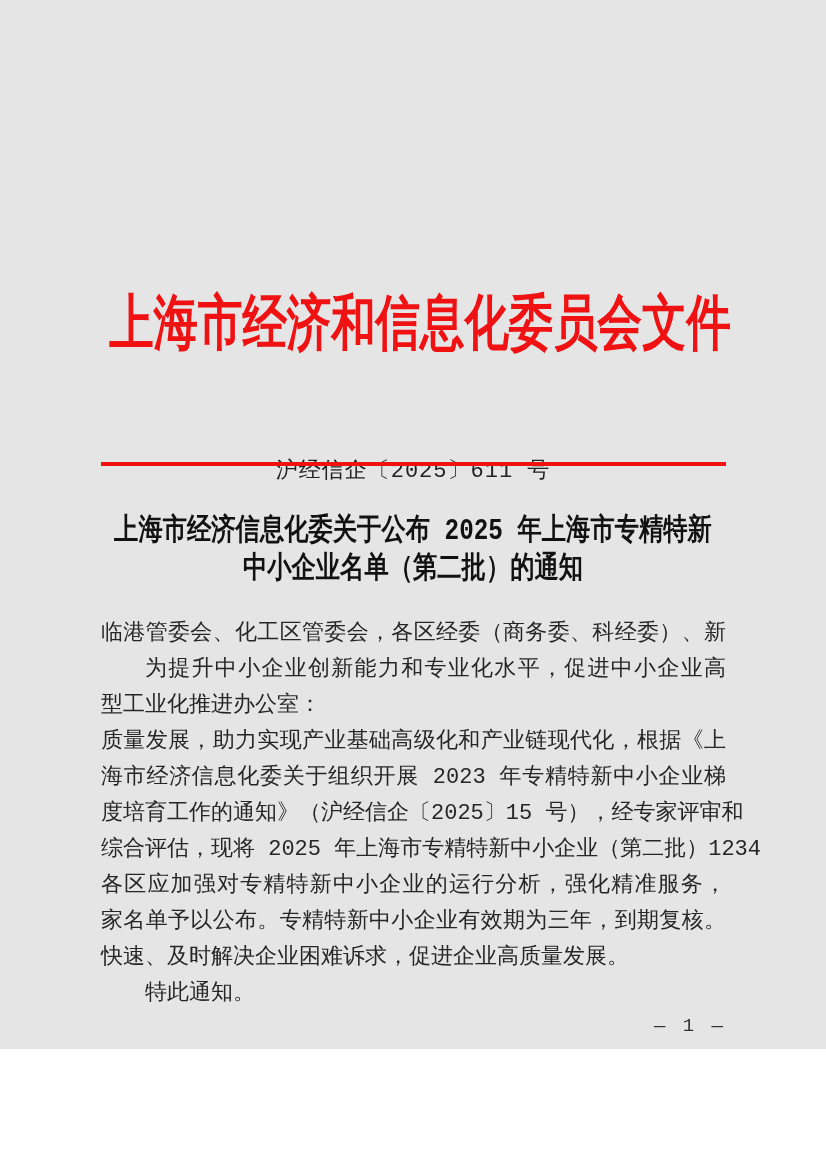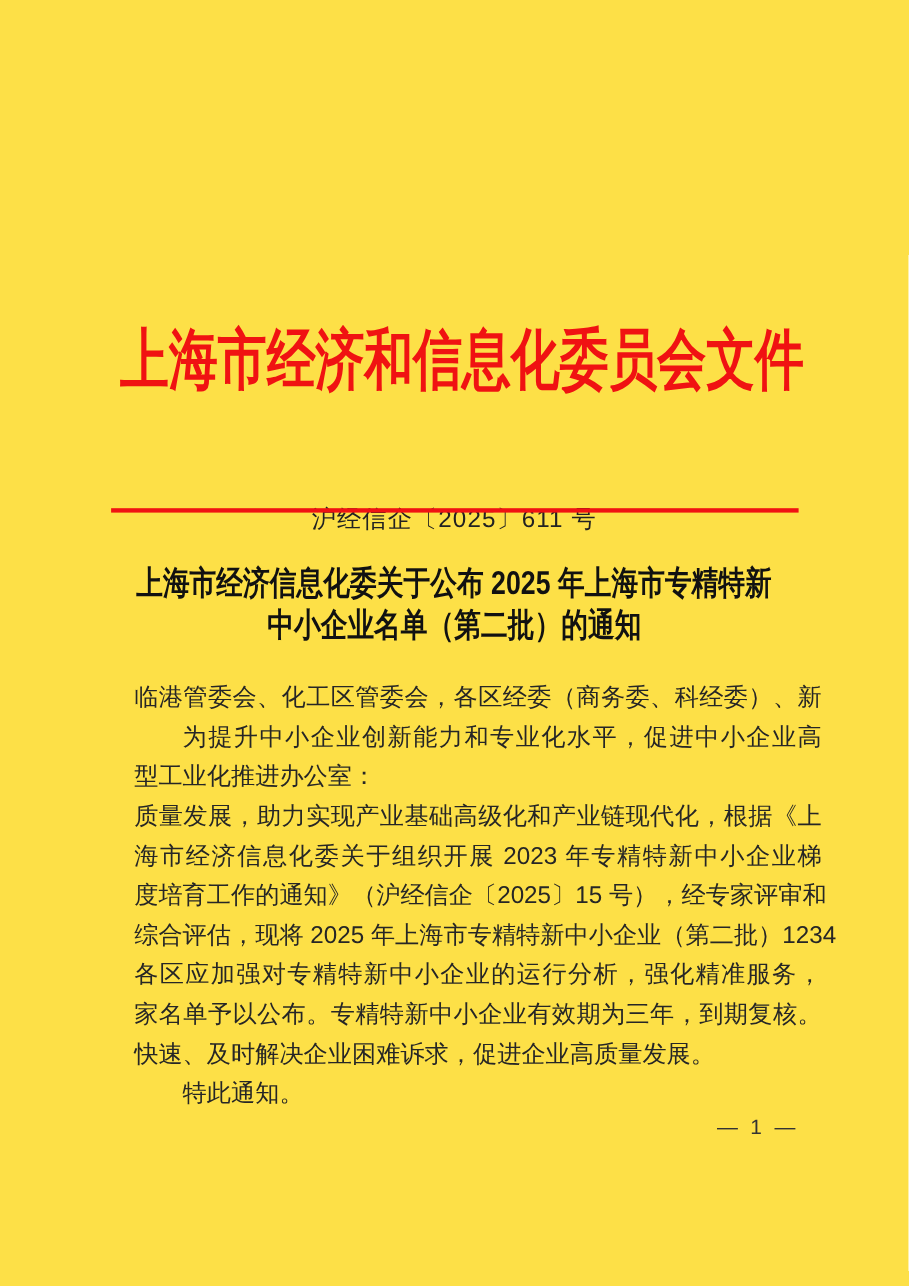--- a/index.html
+++ b/index.html
@@ -3,24 +3,24 @@
 <meta charset="utf-8">
 <style>
   html, body {
     margin: 0;
     padding: 0;
     background: #ffffff;
   }
   .page {
     position: relative;
     width: 826px;
-    height: 1169px;
-    background: #fde047;
+    height: 1049px;
+    background: #e5e5e5;
     overflow: hidden;
-    font-family: Liberation Sans, sans-serif;
+    font-family: Liberation Mono, monospace;
     color: #1c1c1c;
   }
   
   .red-header {
     position: absolute;
     top: 294px;
     left: 0;
     right: 0;
     text-align: center;
     line-height: 66px;
@@ -79,21 +79,20 @@
   }
   
   .body-text {
     position: absolute;
     top: 616px;
     left: 101px;
     width: 625px;
     font-size: 22px;
     line-height: 36px;
     color: #262626;
-    margin-left: 21px;
   }
   .body-text .line {
     white-space: nowrap;
     text-align: left;
   }
   .body-text .line.j {
     text-align: justify;
     text-align-last: justify;
   }
   .body-text .line.indent {

